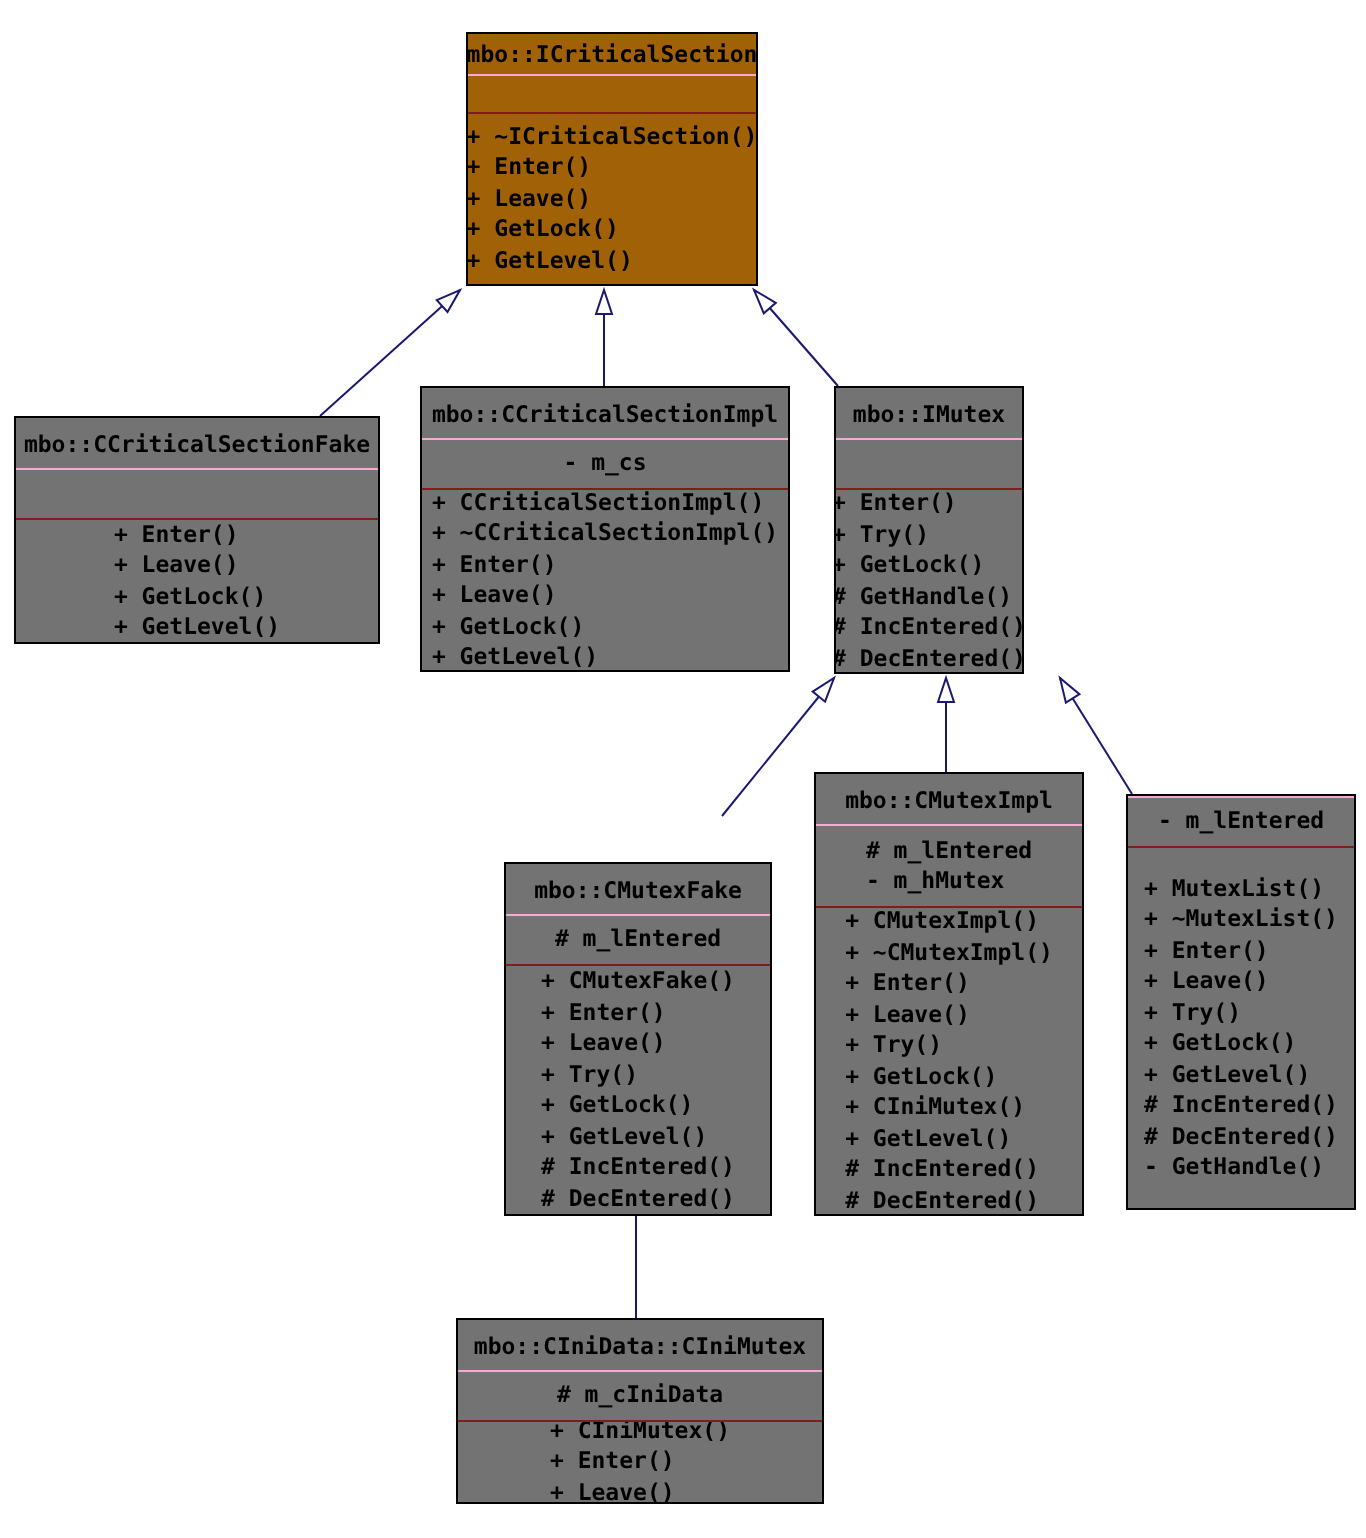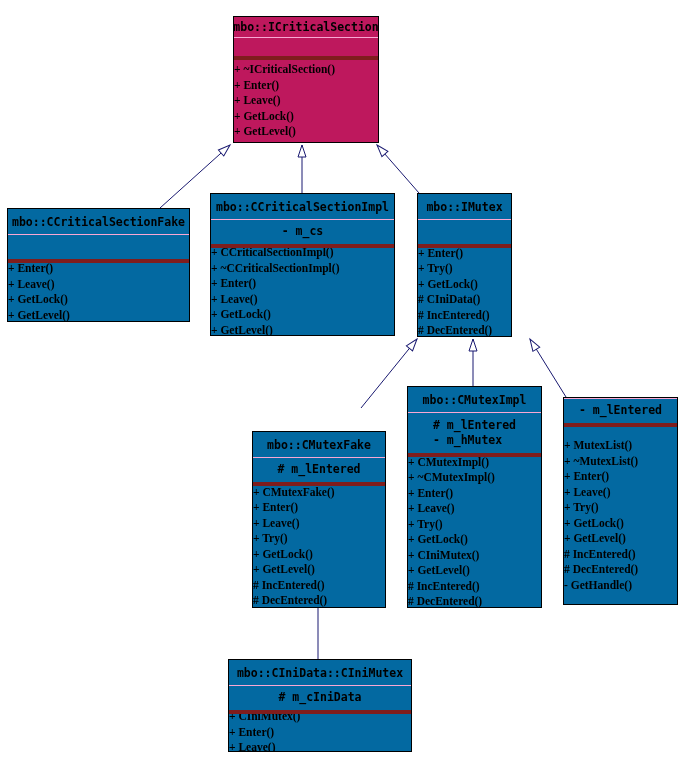--- a/index.html
+++ b/index.html
@@ -17,56 +17,55 @@
   svg.edges {
     position: absolute;
     left: 0; top: 0;
     width: 683px; height: 769px;
     pointer-events: none;
   }
   .node {
     position: absolute;
     box-sizing: border-box;
     border: 1px solid #000000;
-    background: #0369a1;
+    background: #737373;
     display: flex;
     flex-direction: column;
     font-size: 11.5px;
     font-weight: bold;
     color: #000000;
     cursor: pointer;
   }
-  .node.current { background: #be185d; }
+  .node.current { background: #a16207; }
   .node .title {
     box-sizing: border-box;
     display: flex;
     align-items: center;
     justify-content: center;
     white-space: nowrap;
     overflow: hidden;
     flex: 0 0 auto;
   }
   .node .attrs {
     box-sizing: border-box;
     border-top: 1px solid #f9a8d4;
     display: flex;
     align-items: center;
     justify-content: center;
     overflow: hidden;
     flex: 0 0 auto;
   }
   .node .methods {
     box-sizing: border-box;
-    border-top: 4px solid #7f1d1d;
+    border-top: 1px solid #7f1d1d;
     display: flex;
     align-items: center;
-    justify-content: flex-start;
+    justify-content: center;
     overflow: hidden;
     flex: 1 1 auto;
-    font-family: Liberation Serif, serif;
   }
   .node .block {
     width: max-content;
     text-align: left;
   }
   .node .line {
     line-height: 15.5px;
     white-space: pre;
   }
 </style>
@@ -137,21 +136,21 @@
   </div>
 
   <div class="node" style="left:417px; top:193px; width:95px; height:144px;">
     <div class="title" style="height:25px">mbo::IMutex</div>
     <div class="attrs" style="height:25px"></div>
     <div class="methods">
       <div class="block">
         <div class="line">+ Enter()</div>
         <div class="line">+ Try()</div>
         <div class="line">+ GetLock()</div>
-        <div class="line"># CIniData()</div>
+        <div class="line"># GetHandle()</div>
         <div class="line"># IncEntered()</div>
         <div class="line"># DecEntered()</div>
       </div>
     </div>
   </div>
 
   <div class="node" style="left:252px; top:431px; width:134px; height:177px;">
     <div class="title" style="height:25px">mbo::CMutexFake</div>
     <div class="attrs" style="height:25px">
       <div class="block">

